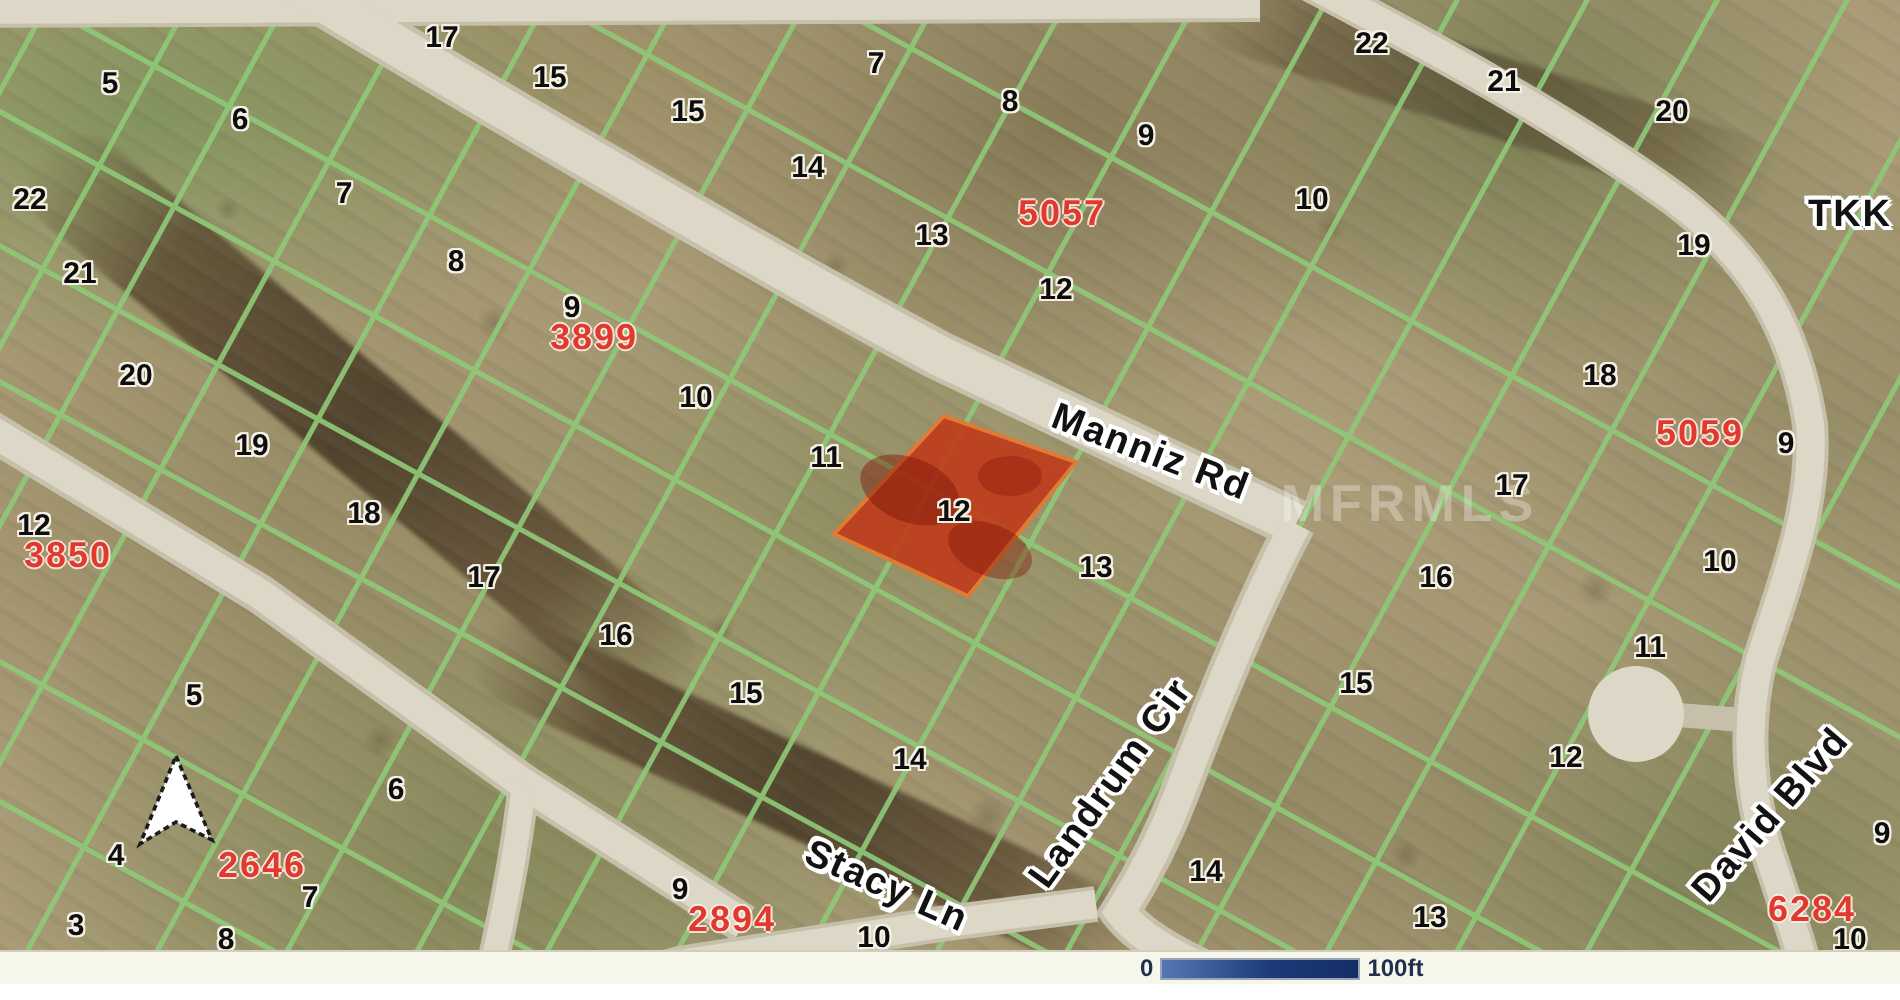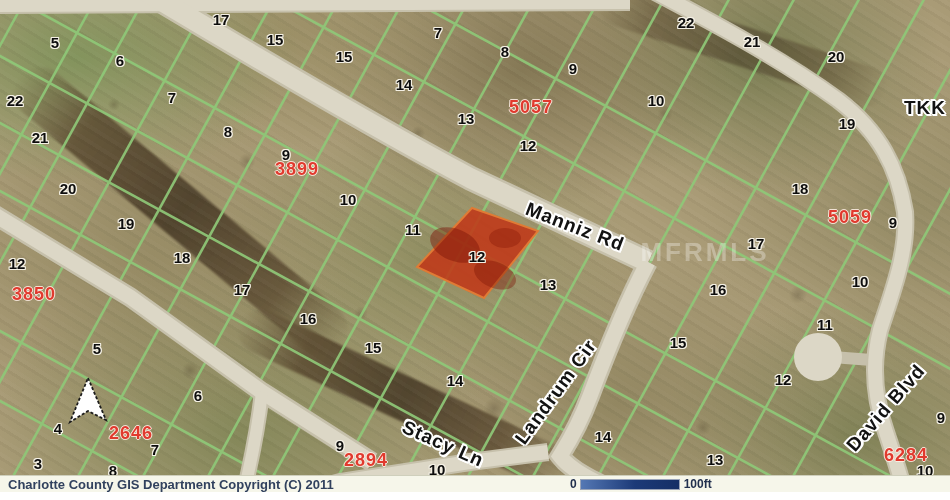--- a/index.html
+++ b/index.html
@@ -218,35 +218,34 @@
         <span class="lot" style="left: 155px; top: 449px;">7</span>
         <span class="lot" style="left: 603px; top: 436px;">14</span>
         <span class="lot" style="left: 38px; top: 463px;">3</span>
         <span class="lot" style="left: 113px; top: 470px;">8</span>
         <span class="lot" style="left: 340px; top: 445px;">9</span>
         <span class="lot" style="left: 437px; top: 469px;">10</span>
         <span class="lot" style="left: 715px; top: 459px;">13</span>
         <span class="lot" style="left: 925px; top: 470px;">10</span>
         <span class="block" style="left: 531px; top: 107px;">5057</span>
         <span class="block" style="left: 297px; top: 169px;">3899</span>
-        <span class="block" style="left: 34px; top: 278px; margin-top: 16px;">3850</span>
+        <span class="block" style="left: 34px; top: 278px;">3850</span>
         <span class="block" style="left: 826px; top: 217px; padding-left: 48px;">5059</span>
         <span class="block" style="left: 131px; top: 433px;">2646</span>
         <span class="block" style="left: 366px; top: 460px;">2894</span>
         <span class="block" style="left: 906px; top: 455px;">6284</span>
         <span class="road" style="left: 575px; top: 227px; transform: translate(-50%, -50%) rotate(21deg);">Manniz Rd</span>
         <span class="road" style="left: 556px; top: 392px; transform: translate(-50%, -50%) rotate(-54deg);">Landrum Cir</span>
         <span class="road" style="left: 443px; top: 444px; transform: translate(-50%, -50%) rotate(24deg);">Stacy Ln</span>
         <span class="road" style="left: 886px; top: 408px; transform: translate(-50%, -50%) rotate(-49deg);">David Blvd</span>
         <span class="road" style="left: 925px; top: 108px; transform: translate(-50%, -50%);">TKK</span>
       </div>
   </div>
 
   <div id="statusbar">
-    <span id="copyright">Charlotte County GIS Department Copyright (C) 2011</span>
     <span id="scalegroup">
       <span id="scale-zero">0</span>
       <span id="scale-bar"></span>
       <span id="scale-label">100ft</span>
     </span>
   </div>
   <div id="bottom-strip"></div>
 </div>
 
 </body></html>

